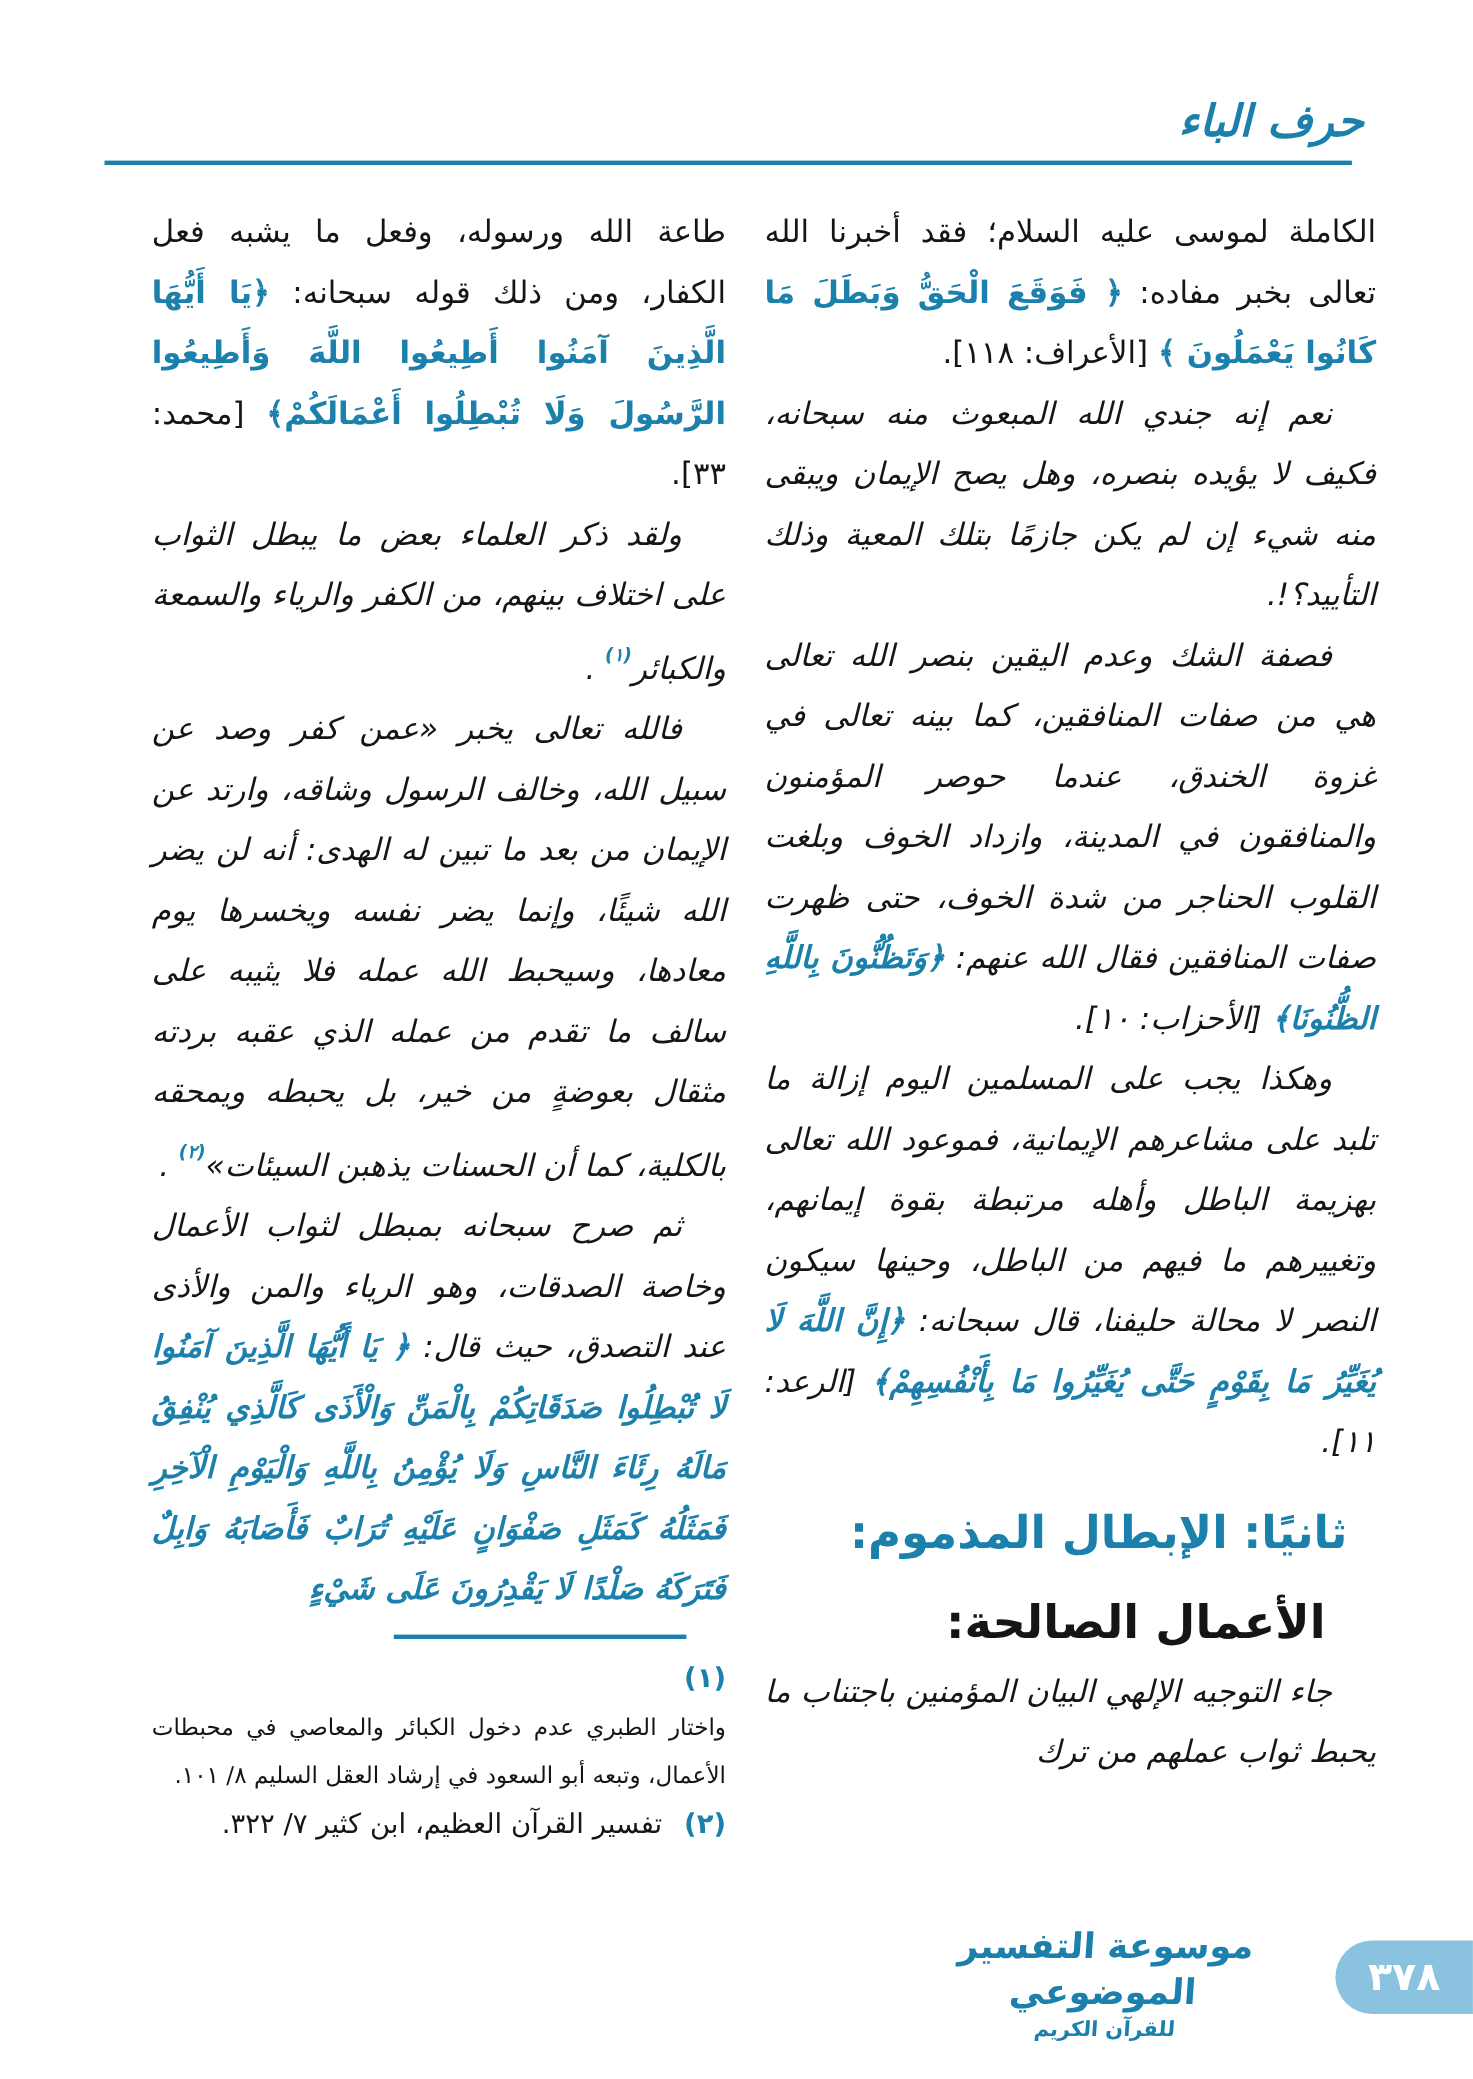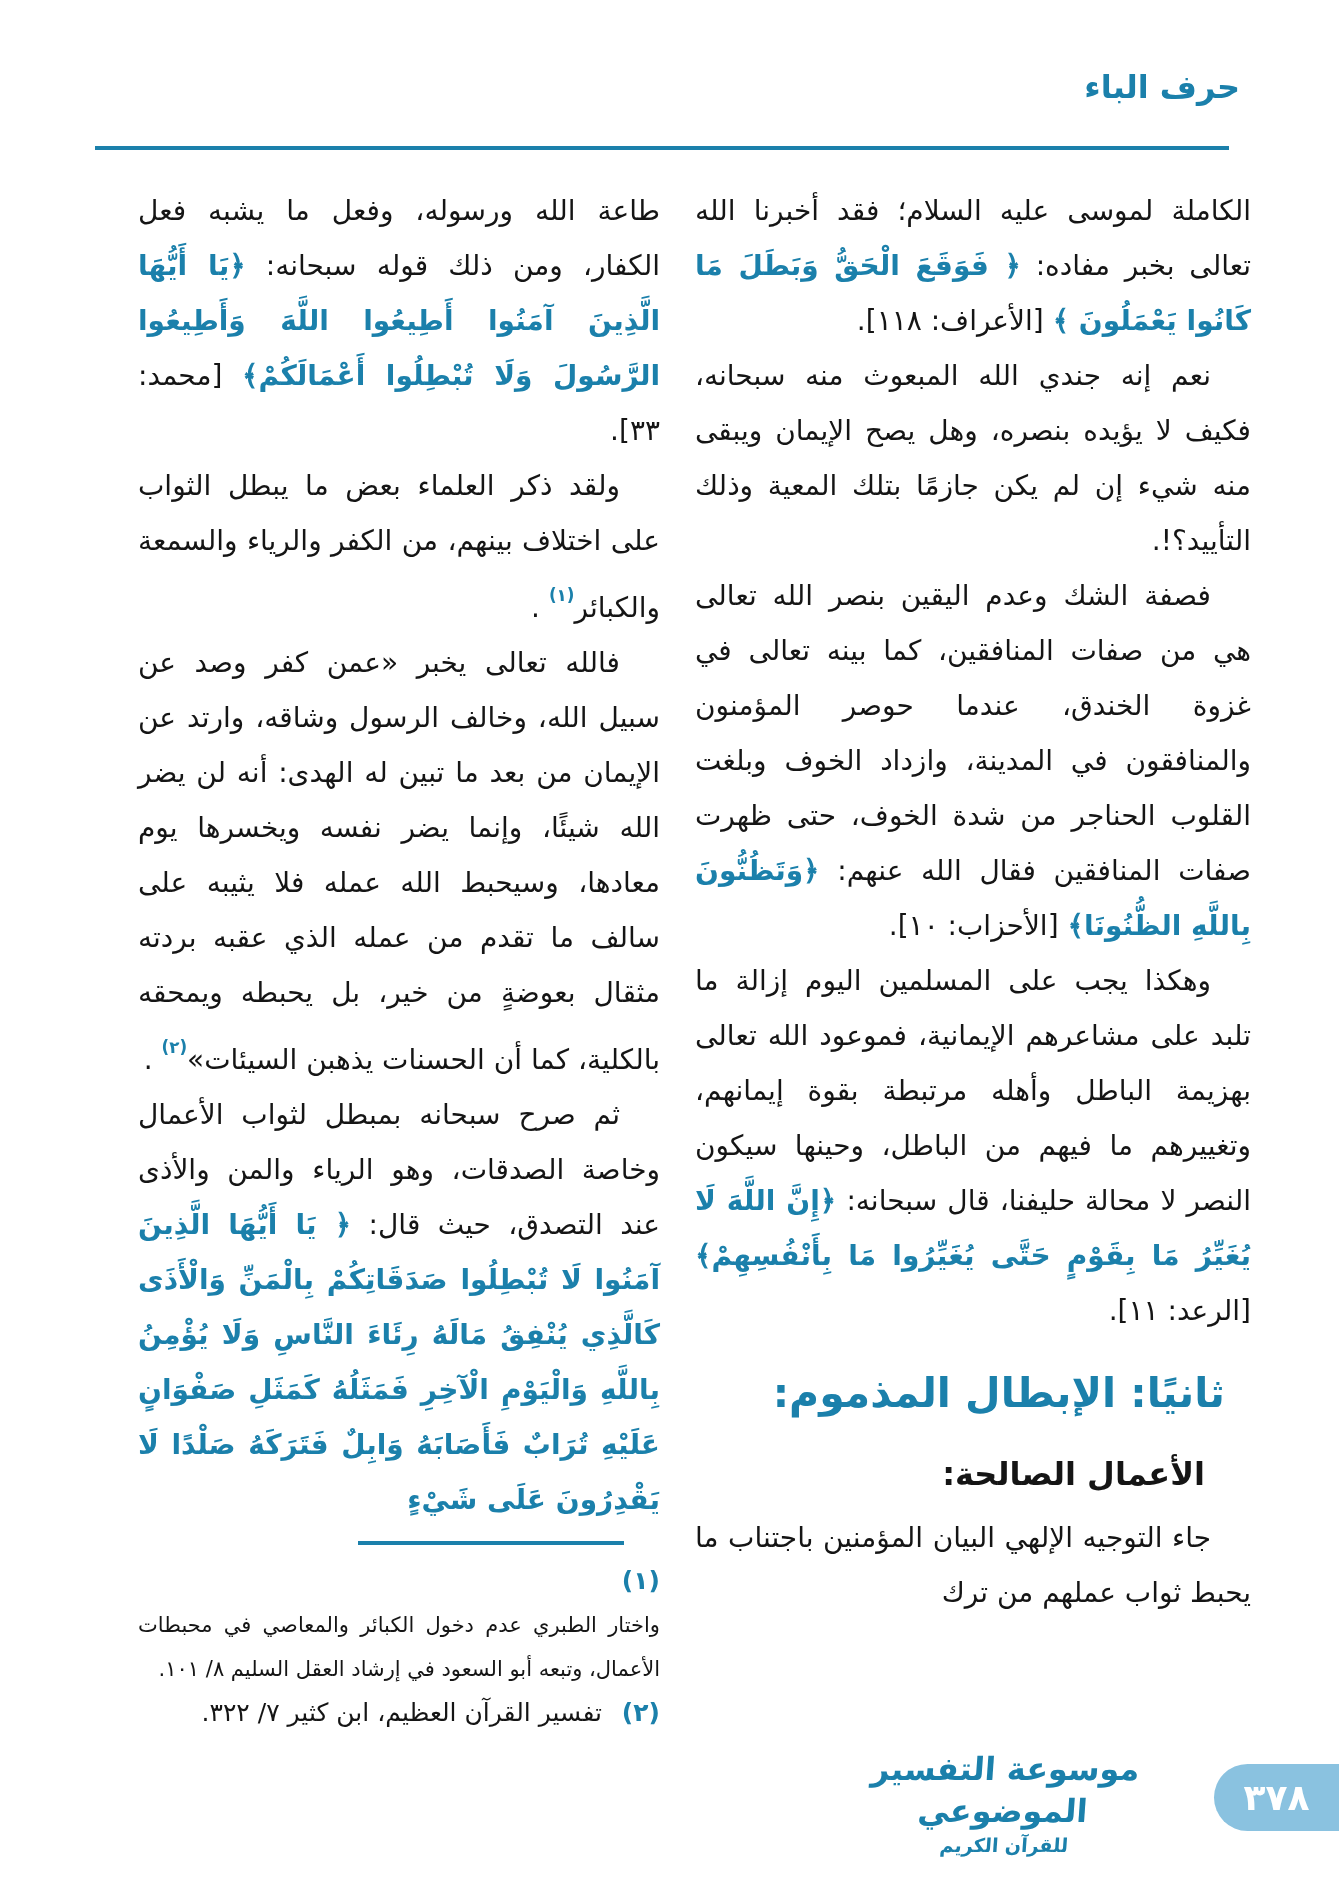--- a/index.html
+++ b/index.html
@@ -9,68 +9,69 @@
     height: 1890px;
     background: #ffffff;
     overflow: hidden;
     direction: rtl;
     font-family: "DejaVu Sans", sans-serif;
     color: #151515;
   }
   
   .header-title {
     position: absolute;
-    top: 68px;
+    top: 88px;
     right: 99px;
-    font-size: 32px;
+    font-size: 40px;
     font-weight: bold;
     color: var(--accent);
     letter-spacing: -1px;
+    font-style: italic;
   }
   .header-rule {
     position: absolute;
     top: 146px;
     left: 95px;
     width: 1134px;
     height: 4px;
     background: var(--accent);
   }
   
   .col {
     position: absolute;
     top: 183px;
     text-align: justify;
     font-size: 28px;
     line-height: 55px;
   }
   .col-right { right: 88px; width: 556px; }
   .col-left  { left: 138px; width: 522px; }
   .block.p { margin: 0; }
-  .block.indent { text-indent: 40px; }
+  .block.indent { text-indent: 40px; font-style: italic; }
   .seg-verse {
     color: var(--accent);
     font-weight: bold;
   }
   .seg-fnref {
     color: var(--accent);
     font-size: 0.60em;
     vertical-align: 16px;
     font-weight: bold;
   }
   .block.heading-accent {
     color: var(--accent);
     font-weight: bold;
     font-size: 41px;
     margin: 28px 0 8px;
     text-indent: 26px;
     text-align: right;
   }
   .block.heading-dark {
     font-weight: bold;
-    font-size: 32px;
+    font-size: 42px;
     margin: 26px 0 8px;
     text-indent: 46px;
     text-align: right;
   }
   
   .fn-sep {
     height: 4px;
     width: 266px;
     background: var(--accent);
     margin: 14px 36px 14px auto;

